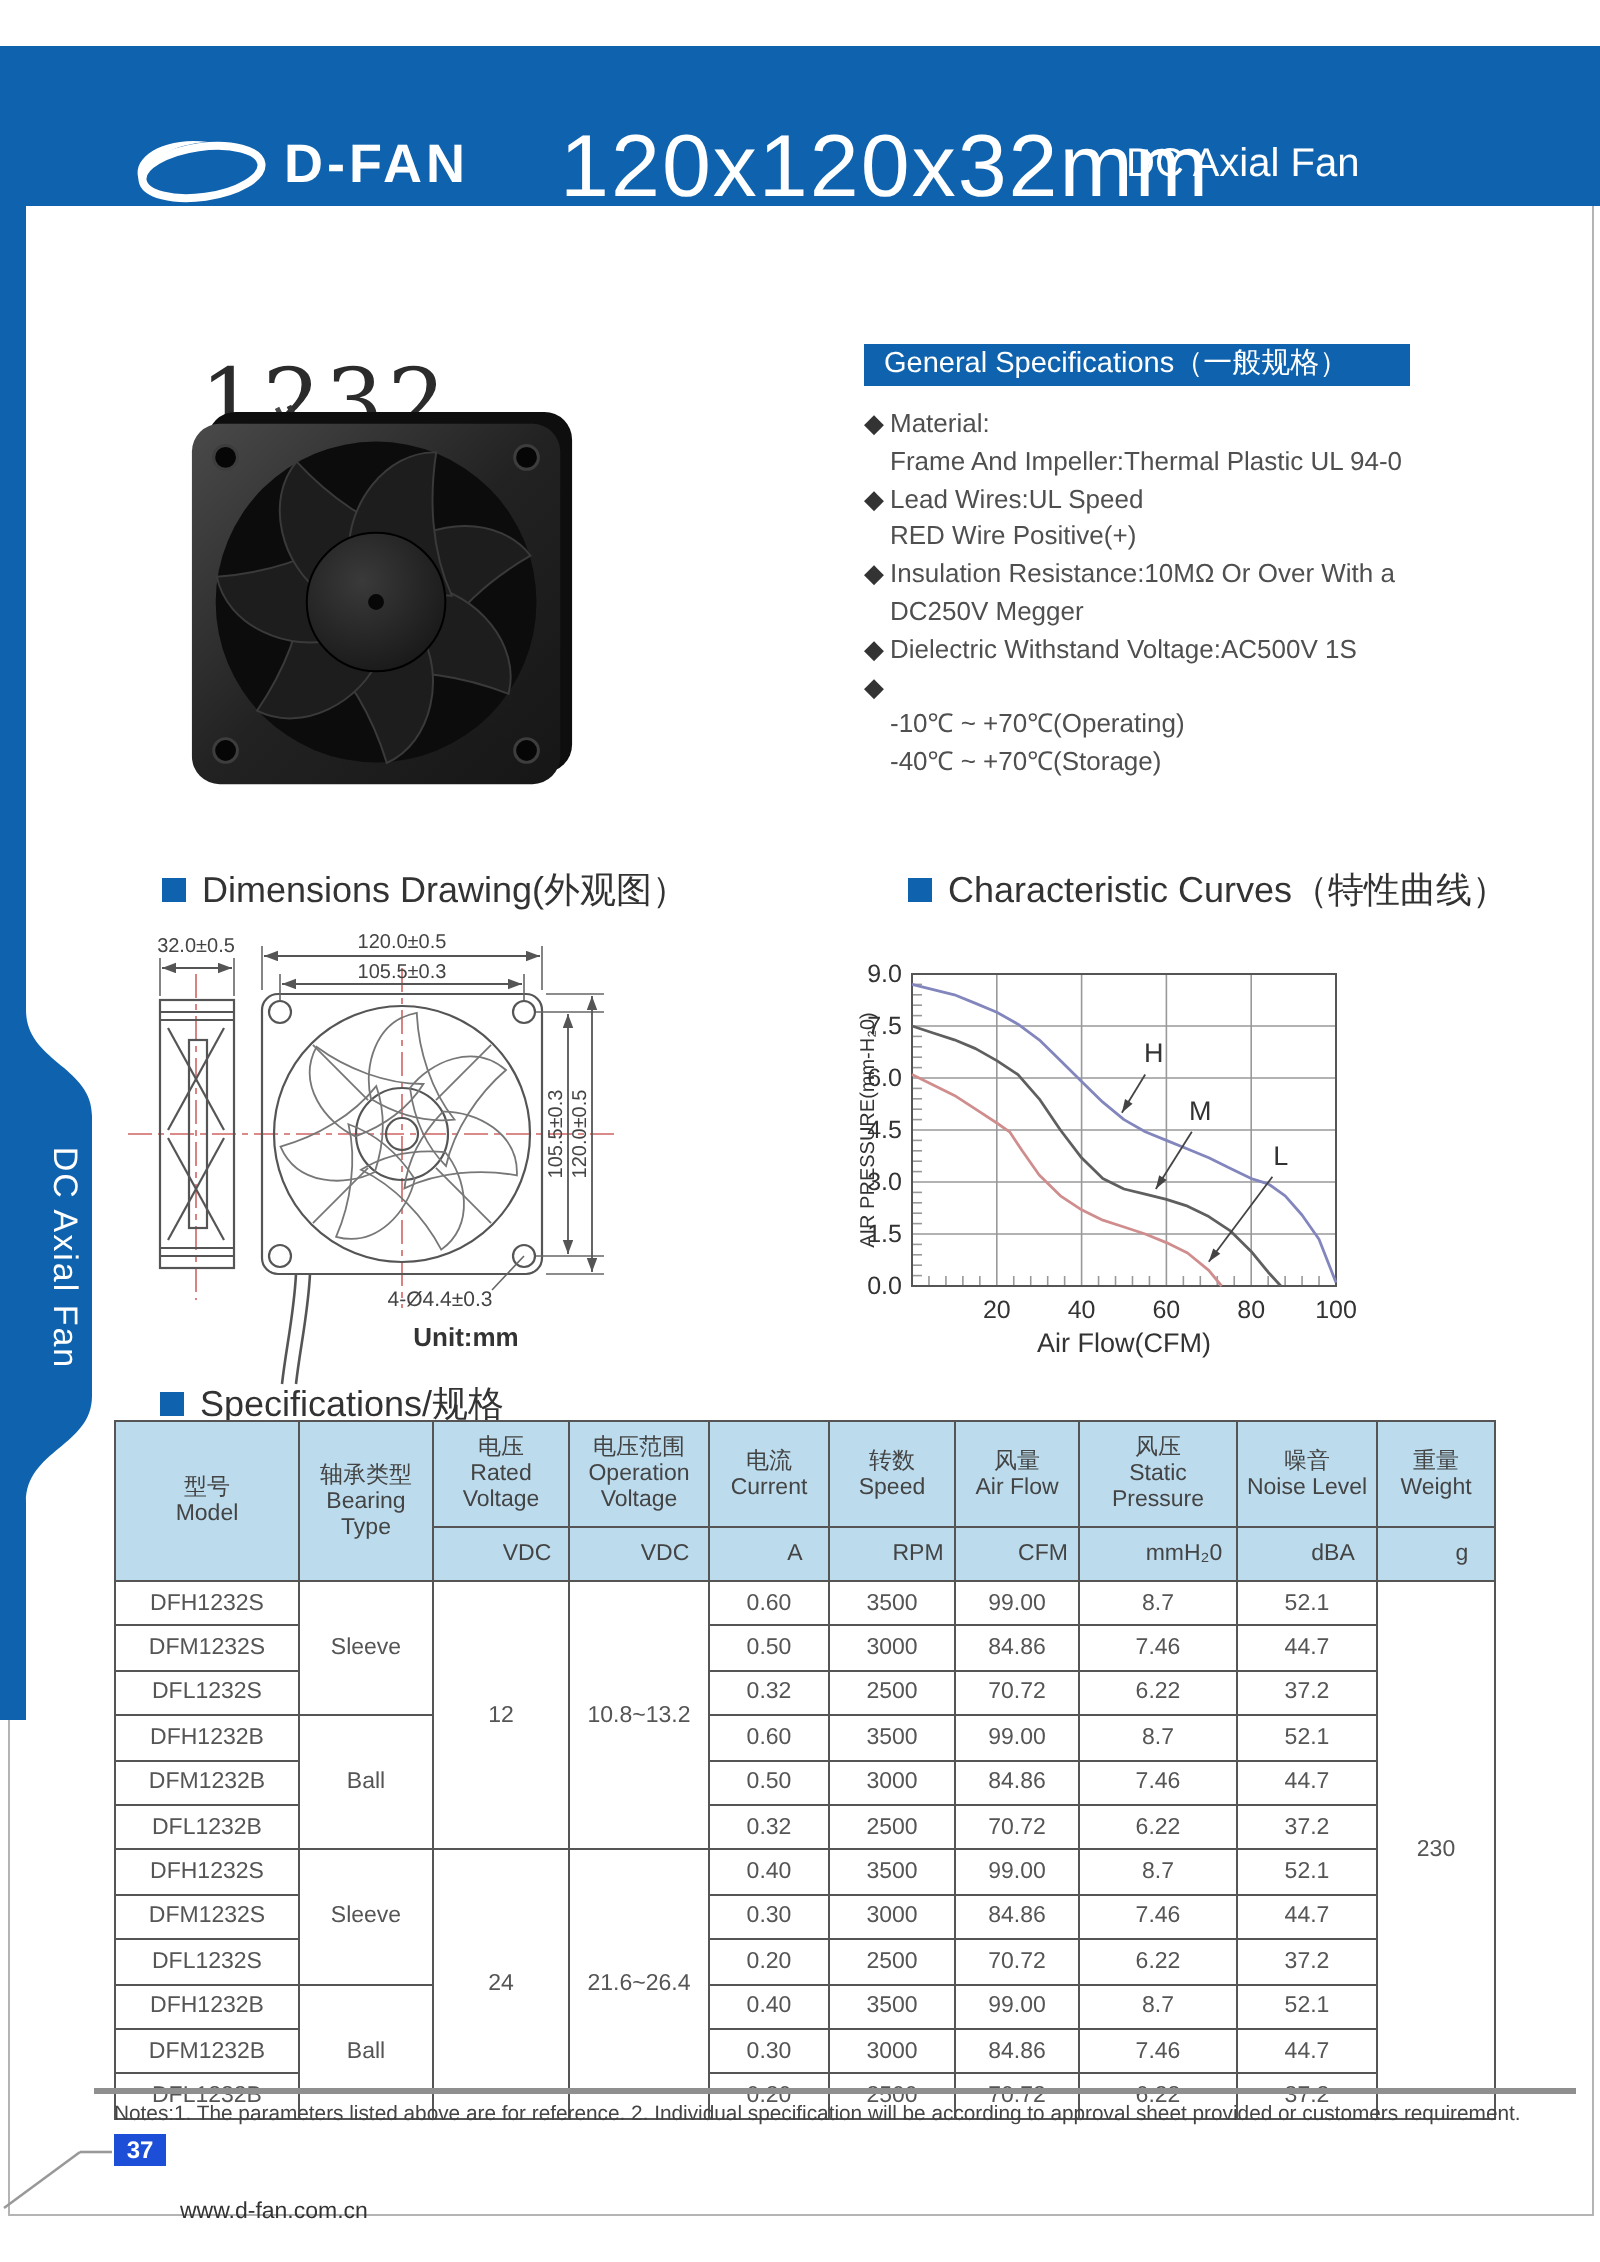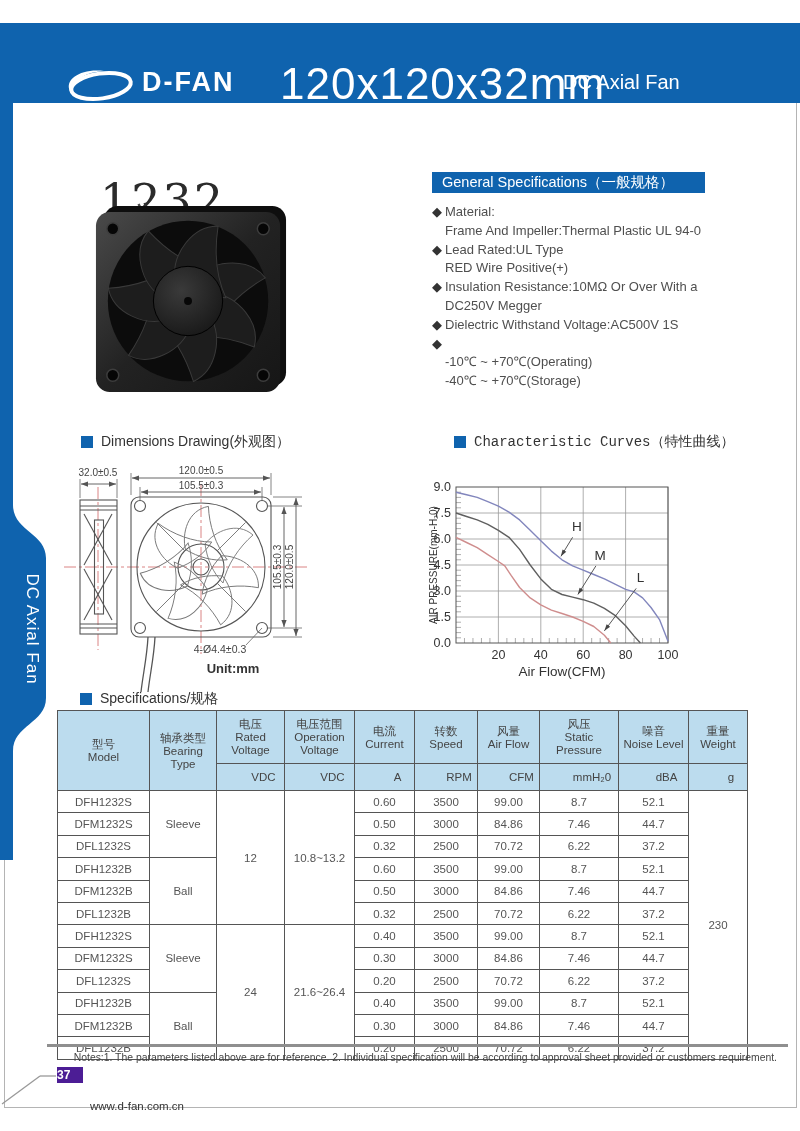--- a/index.html
+++ b/index.html
@@ -23,40 +23,40 @@
   .fan-photo{position:absolute;left:92px;top:202px;}
   
   .gs{position:absolute;left:432px;top:172px;width:300px;}
   .gs-title{background:#0f63ae;color:#fff;font-size:14.5px;height:21px;line-height:21px;
       padding-left:10px;width:263px;}
   .gs-list{list-style:none;margin:10px 0 0 0;padding:0;font-size:13px;color:#4f4f4f;}
   .gs-list li{line-height:18.8px;display:flex;}
   .gs-list li .bullet{width:13px;color:#333;flex:none;}
   .gs-list li.cont{padding-left:13px;}
   
-  .sec-head{position:absolute;font-size:14px;color:#333;display:flex;align-items:center;padding-left:24px;}
+  .sec-head{position:absolute;font-size:18px;color:#333;display:flex;align-items:center;padding-left:24px;}
   .sec-sq{width:12px;height:12px;background:#0f63ae;margin-right:8px;flex:none;}
   
   svg text{font-family:"Liberation Sans",sans-serif;}
   
   .spec-table{position:absolute;left:57px;top:710px;border-collapse:collapse;table-layout:fixed;
       font-size:11.5px;color:#555;}
   .spec-table th,.spec-table td{border:1px solid #555;text-align:center;vertical-align:middle;
       padding:1px 2px;overflow:hidden;}
   .spec-table thead th{background:#bcdcee;font-weight:normal;color:#444;}
   .spec-table thead tr:first-child th{height:50px;}
   .spec-table thead tr:last-child th{height:24px;padding-left:28px;}
   .spec-table tbody td{height:19.4px;background:#fff;}
   .spec-table .zh{line-height:14px;}
   .spec-table .en{line-height:13px;}
   
   .sep-line{position:absolute;left:47px;top:1044px;width:741px;height:3px;background:#8f8f8f;}
-  .notes{position:absolute;left:57px;top:1052px;width:720px;font-size:10.4px;color:#444;white-space:nowrap;text-align:right;}
-  .page-num{position:absolute;left:57px;top:1067px;width:26px;height:16px;background:#4c1d95;color:#fff;
-      font-size:12px;font-weight:bold;line-height:16px;}
+  .notes{position:absolute;left:57px;top:1052px;width:720px;font-size:10.4px;color:#444;white-space:nowrap;}
+  .page-num{position:absolute;left:57px;top:1067px;width:26px;height:16px;background:#1d4ed8;color:#fff;
+      font-size:12px;font-weight:bold;text-align:center;line-height:16px;}
   .website{position:absolute;left:90px;top:1068px;font-size:11.5px;color:#333;text-decoration:none;margin-top:32px;}
   .leader-svg{position:absolute;left:0;top:1060px;}
 </style>
 </head>
 <body>
 
 <div class="page">
 
   <div class="header-bar">
     <svg class="logo" width="80" height="40" viewBox="0 0 80 40">
@@ -115,21 +115,21 @@
   <div class="gs">
     <div class="gs-title">General Specifications（一般规格）</div>
     <ul class="gs-list" id="gs-list">
         <li>
           <span class="bullet">◆</span>
           <span>Material:</span>
         </li>
         <li class="cont">Frame And Impeller:Thermal Plastic UL 94-0</li>
         <li>
           <span class="bullet">◆</span>
-          <span>Lead Rated:UL Type</span>
+          <span>Lead Wires:UL Speed</span>
         </li>
         <li class="cont">RED Wire Positive(+)</li>
         <li>
           <span class="bullet">◆</span>
           <span>Insulation Resistance:10MΩ Or Over With a</span>
         </li>
         <li class="cont">DC250V Megger</li>
         <li>
           <span class="bullet">◆</span>
           <span>Dielectric Withstand Voltage:AC500V 1S</span>
@@ -139,21 +139,21 @@
         </li>
         <li class="cont">-10℃ ~ +70℃(Operating)</li>
         <li class="cont">-40℃ ~ +70℃(Storage)</li>
       </ul>
   </div>
 
   <div class="sec-head" style="left:57px;top:433px;">
     <span class="sec-sq"></span>
     <span>Dimensions Drawing(外观图）</span>
   </div>
-  <div class="sec-head" style="left:430px;top:433px;font-family:Liberation Mono, monospace;">
+  <div class="sec-head" style="left:430px;top:433px;">
     <span class="sec-sq"></span>
     <span>Characteristic Curves（特性曲线）</span>
   </div>
   <div class="sec-head" style="left:56px;top:690px;">
     <span class="sec-sq"></span>
     <span>Specifications/规格</span>
   </div>
 
   <svg style="position:absolute;left:48px;top:462px;" width="360" height="240" viewBox="0 0 360 240">
     <defs>

